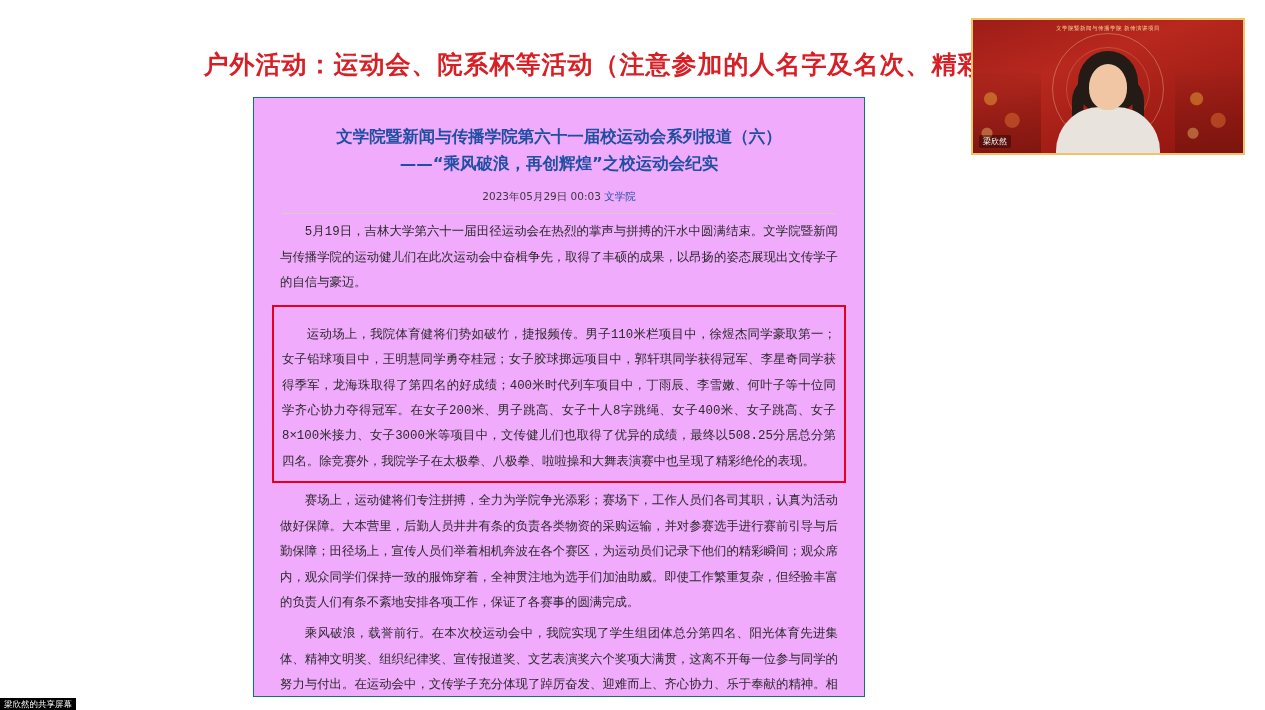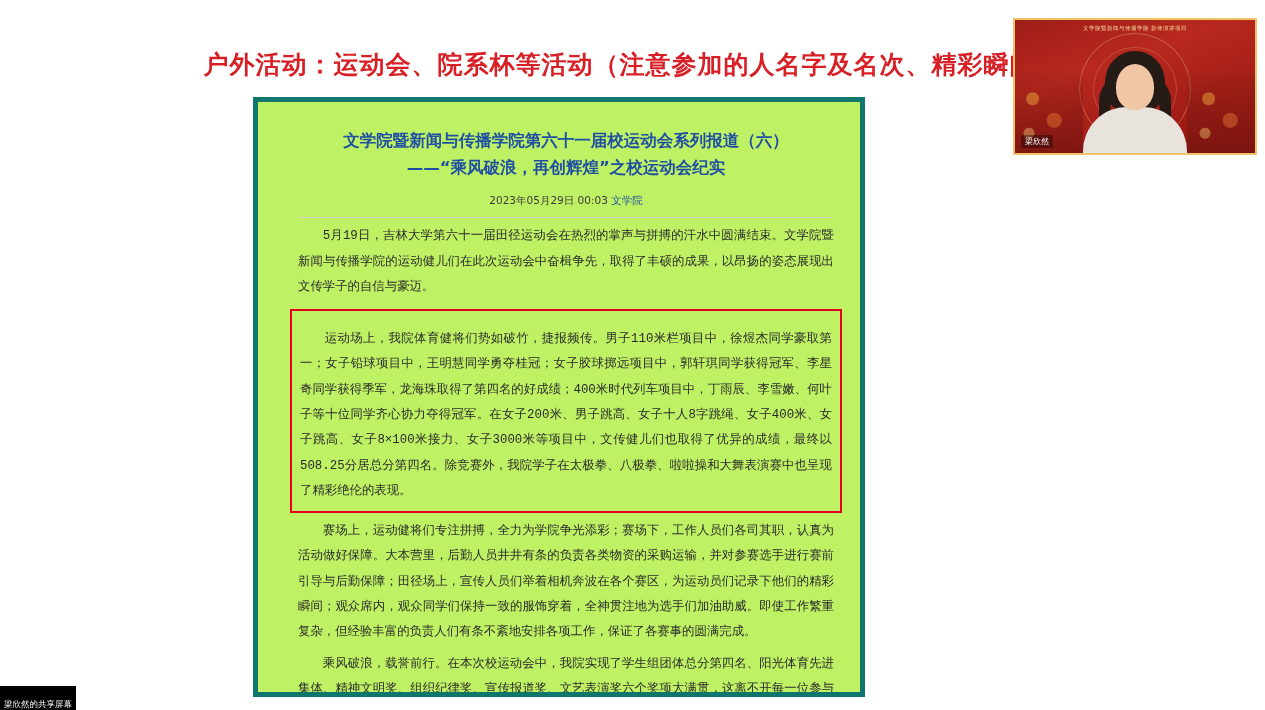--- a/index.html
+++ b/index.html
@@ -31,23 +31,23 @@
     white-space: nowrap;
   }
 
   
   #doc-card {
     position: absolute;
     left: 253px;
     top: 97px;
     width: 612px;
     height: 600px;
-    background: #bef264;
-    border: 5px solid #0f766e;
-    padding: 18px 26px 10px 40px;
+    background: #f0abfc;
+    border: 1px solid #0f766e;
+    padding: 18px 26px 10px 26px;
     overflow: hidden;
   }
   #doc-heading {
     color: #1f4fa3;
     font-size: 16.5px;
     font-weight: bold;
     text-align: center;
     line-height: 1.62;
     font-family: "DejaVu Sans", "Liberation Sans", sans-serif;
     margin-top: 8px;
@@ -78,23 +78,23 @@
     position: relative;
     border: 2px solid #e6001f;
     padding: 4px 8px 6px 8px;
     margin: 8px -8px 4px -8px;
   }
   #highlight-box .para { margin-top: 12px; }
 
   
   #webcam {
     position: absolute;
-    right: 8px;
+    right: 20px;
     top: 18px;
-    width: 244px;
+    width: 274px;
     height: 137px;
     border: 2px solid #f0c26a;
     background: linear-gradient(160deg, #9e1d18 0%, #b8281e 35%, #8e140f 100%);
     overflow: hidden;
   }
   #webcam .banner-text {
     position: absolute;
     top: 5px; left: 0; right: 0;
     text-align: center;
     font-size: 5.5px;
@@ -175,21 +175,21 @@
 
   
   #share-bar {
     position: absolute;
     left: 0; bottom: 0;
     height: 12px;
     background: #000000;
     color: #ffffff;
     font-size: 8.5px;
     line-height: 12px;
-    padding: 12px 4px;
+    padding: 0 4px;
     font-family: "DejaVu Sans", "Liberation Sans", sans-serif;
     white-space: nowrap;
   }
 </style>
 </head>
 <body>
 
 <div id="stage">
 
   <div id="slide-title">户外活动：运动会、院系杯等活动（注意参加的人名字及名次、精彩瞬间）</div>

